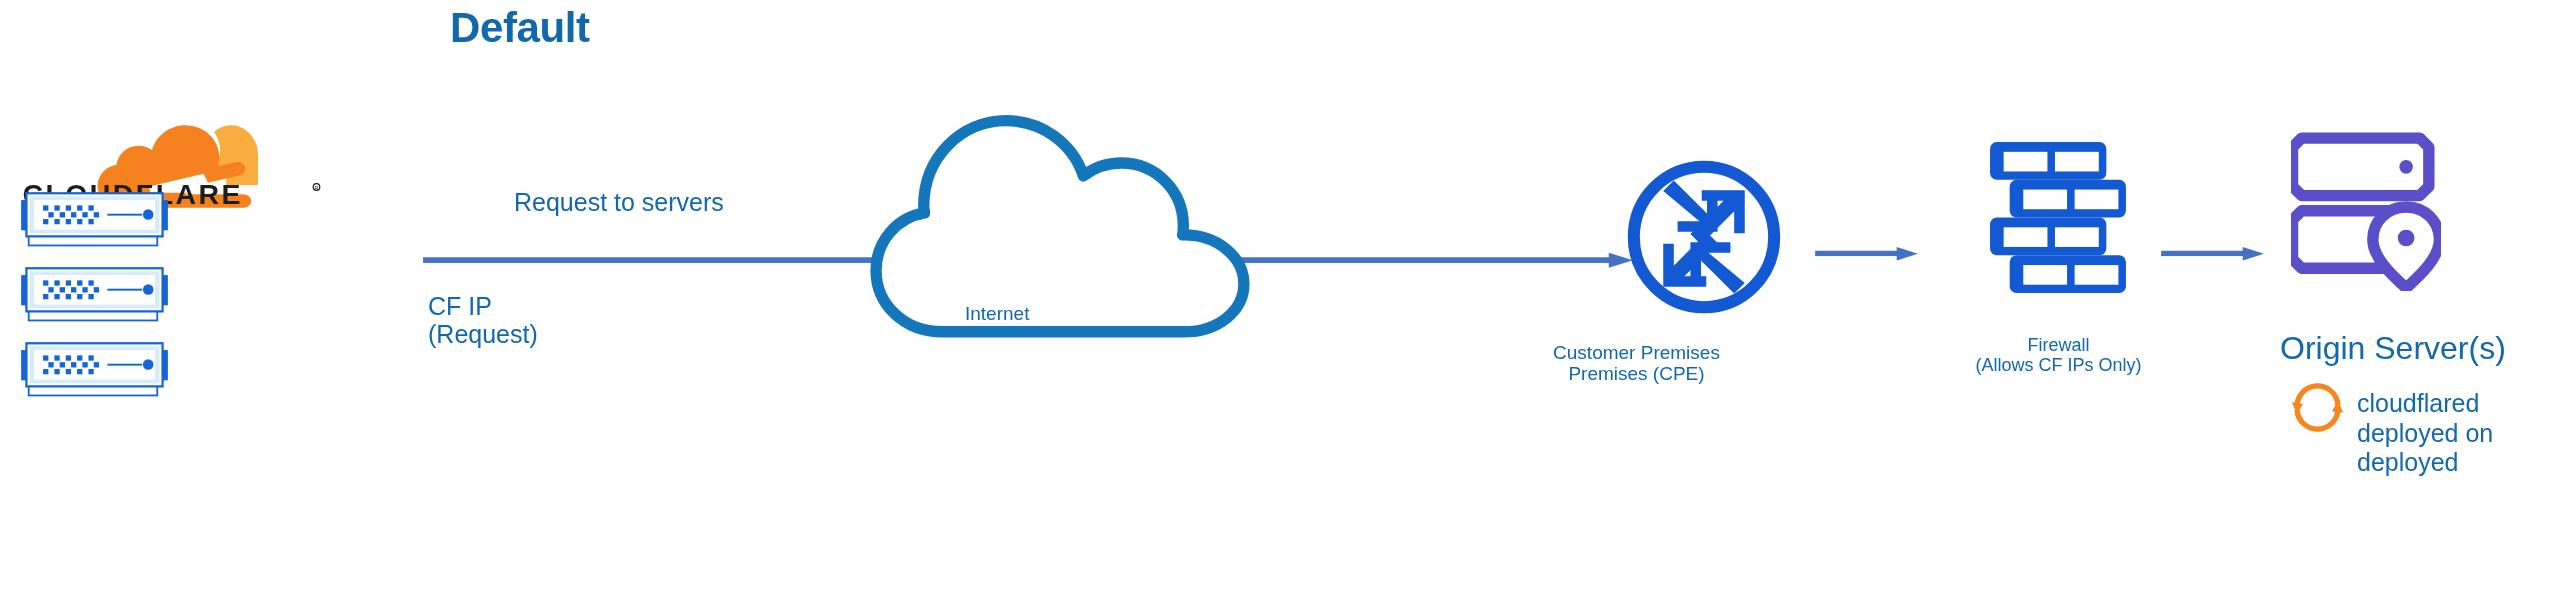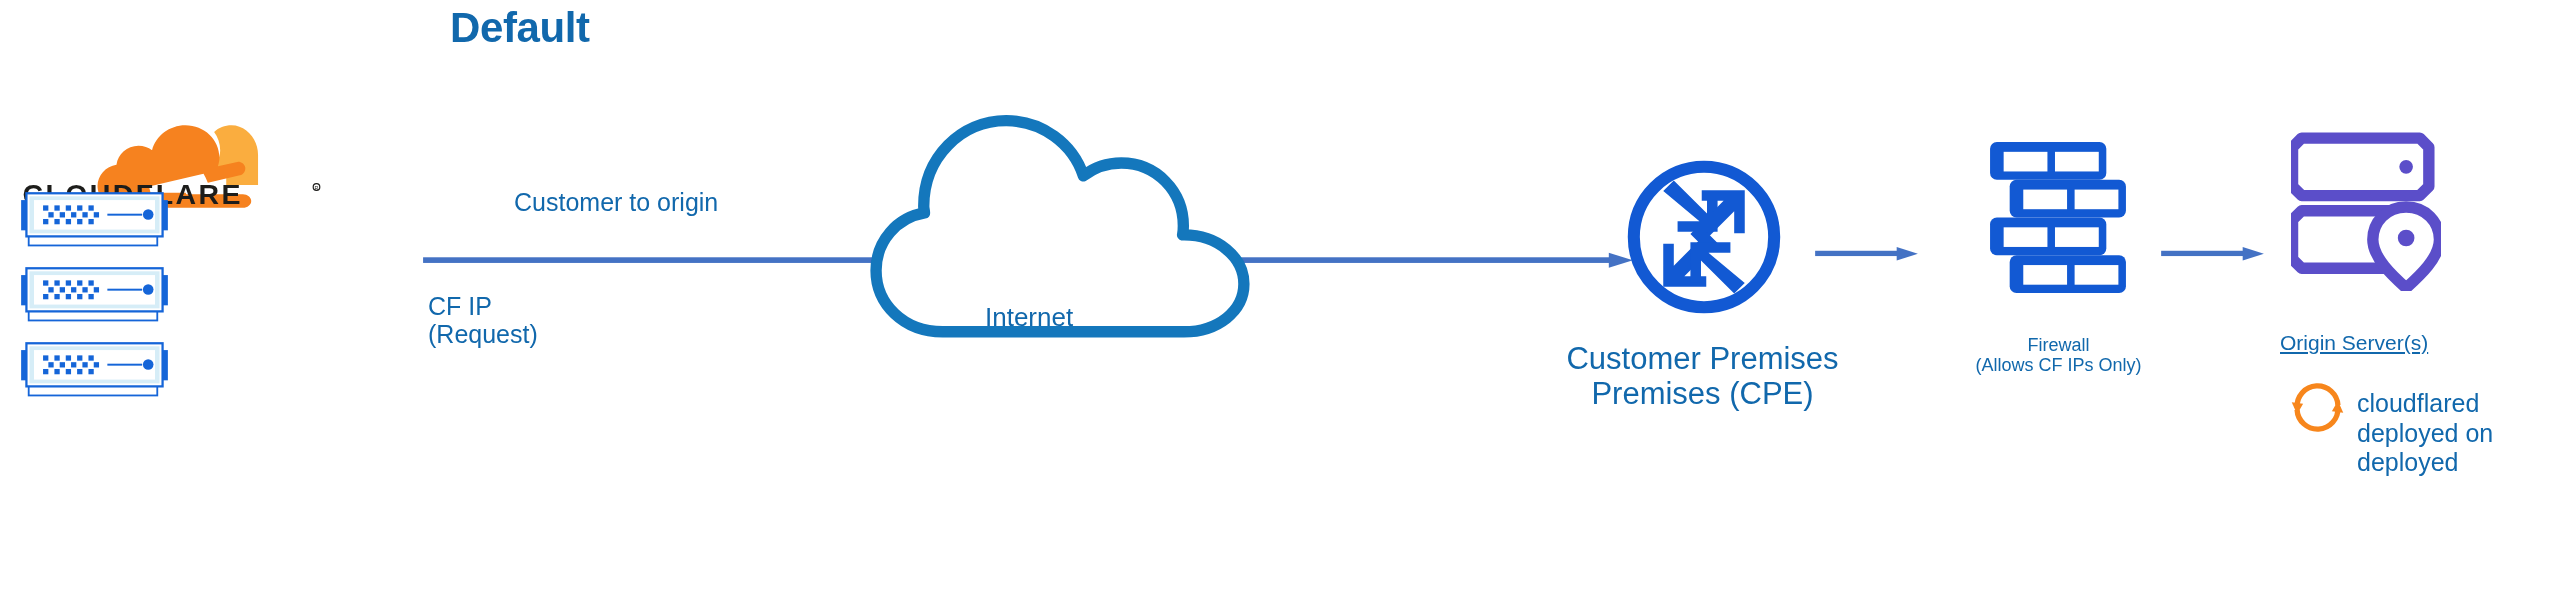--- a/index.html
+++ b/index.html
@@ -21,39 +21,39 @@
   #server-2{top:266px;}
   #server-3{top:341px;}
 
   
   #main-arrow{left:421px;top:252px;width:1214px;height:16.6px;}
   #lbl-request{left:514px;top:188px;font-size:25px;}
   #lbl-cfip{left:428px;top:292px;font-size:25px;}
 
   
   #internet-cloud{left:870px;top:91px;width:386px;height:250px;}
-  #lbl-internet{left:985px;top:303px;font-size:26px;}
+  #lbl-internet{left:965px;top:303px;font-size:19px;}
 
   
   #cpe-icon{left:1624px;top:157px;width:160px;height:160px;}
-  #lbl-cpe{left:1555px;top:342px;font-size:31px;text-align:center;width:295px;}
+  #lbl-cpe{left:1489px;top:342px;font-size:19px;text-align:center;width:295px;}
 
   
   #arrow-2{left:1815px;top:247px;width:103px;height:13.6px;}
 
   
   #fw-icon{left:1990px;top:139px;width:136px;height:154px;}
   #lbl-fw{left:1896px;top:335px;font-size:18px;text-align:center;width:325px;}
 
   
   #arrow-3{left:2161px;top:247px;width:103px;height:13.6px;}
 
   
   #origin-icon{left:2291px;top:132px;width:150px;height:159px;}
-  #lbl-origin{left:2280px;top:331px;font-size:21px;white-space:pre;text-decoration:underline;}
+  #lbl-origin{left:2280px;top:331px;font-size:32px;white-space:pre;}
 
   
   #cfd-icon{left:2291px;top:381px;width:53px;height:53px;}
   #lbl-cfd{left:2357px;top:389px;font-size:25px;line-height:1.18;}
 </style>
 </head>
 <body>
 
 <div class="abs txt" id="page-title">Default</div>
 
@@ -162,21 +162,21 @@
     <circle cx="176" cy="31" r="7" fill="#1565d8"></circle>
   </svg>
 </div>
 
 <div class="abs" id="main-arrow">
   <svg width="1214" height="16.6" viewBox="0 0 1604 22">
     <rect x="0" y="7" width="1576" height="7.5" fill="#4472c4"></rect>
     <path d="M1572 1 L1604 11 L1572 21 Z" fill="#4472c4"></path>
   </svg>
 </div>
-<div class="abs txt" id="lbl-request">Customer to origin</div>
+<div class="abs txt" id="lbl-request">Request to servers</div>
 <div class="abs txt" id="lbl-cfip"><span>CF IP</span><br><span>(Request)</span></div>
 
 <div class="abs" id="internet-cloud">
   <svg width="386" height="250" viewBox="0 0 510 330">
     <path d="M96 318
              C 44 318 8 281 8 237
              C 8 198 36 167 72 161
              C 72 158 71 155 71 152
              C 71 88 120 39 180 39
              C 227 39 268 69 282 112

